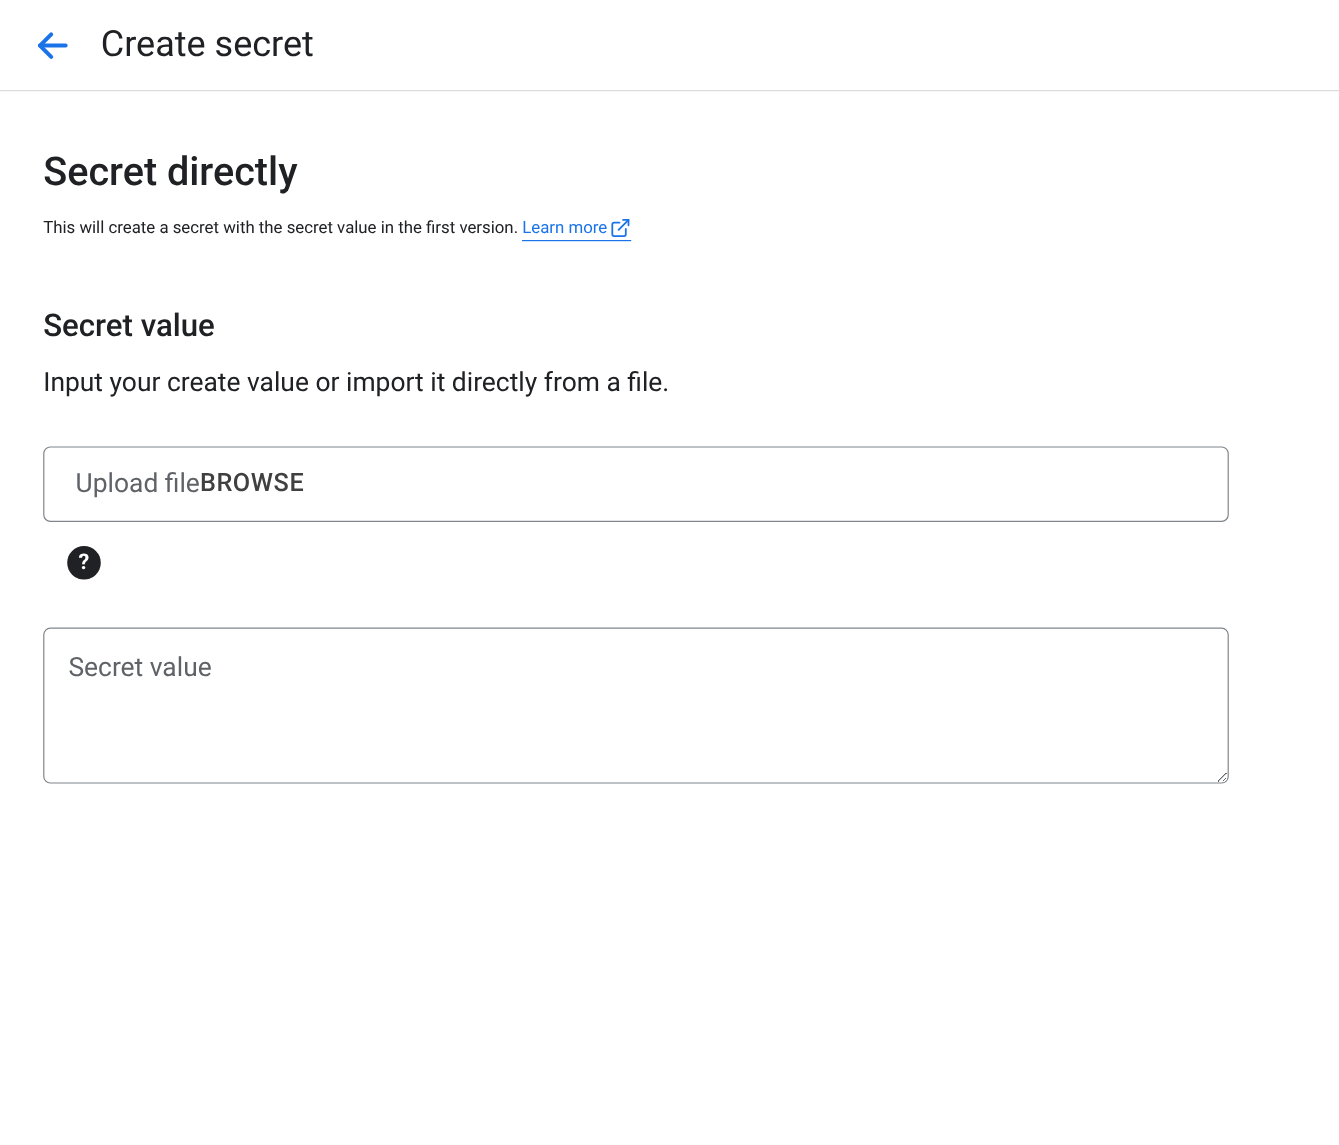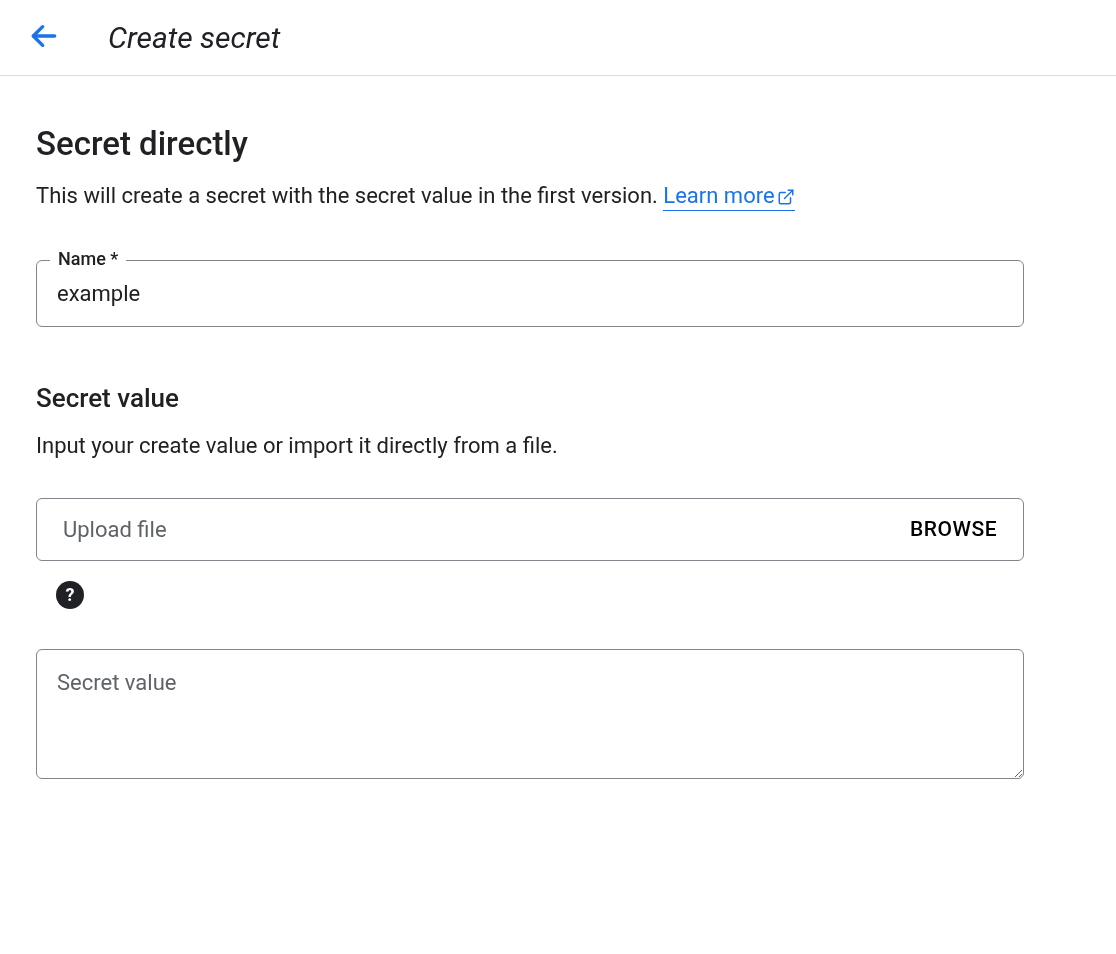--- a/index.html
+++ b/index.html
@@ -8,25 +8,24 @@
       padding: 0;
     }
     body {
       font-family: 'Google Sans', Roboto, Arial, sans-serif;
       background: #ffffff;
       color: #202124;
       width: 1116px;
     }
     .header-bar {
       display: flex;
-      align-items: flex-start;
+      align-items: center;
       padding: 20px 28px;
       border-bottom: 1px solid #dadce0;
-      gap: 48px;
-      font-style: italic;
+      gap: 24px;
     }
     .back-arrow {
       width: 32px;
       height: 32px;
       display: flex;
       align-items: center;
       justify-content: center;
       cursor: pointer;
       color: #1a73e8;
     }
@@ -43,21 +42,21 @@
       padding: 48px 36px;
       max-width: 1060px;
     }
     .section-title {
       font-size: 33px;
       font-weight: 500;
       color: #202124;
       margin-bottom: 18px;
     }
     .description {
-      font-size: 22px;
+      font-size: 14px;
       color: #202124;
       margin-bottom: 48px;
       line-height: 1.4;
     }
     .learn-more {
       color: #1a73e8;
       text-decoration: none;
       border-bottom: 1px solid #1a73e8;
       padding-bottom: 2px;
     }
@@ -105,34 +104,33 @@
       margin-bottom: 20px;
     }
     .subsection-desc {
       font-size: 22px;
       color: #202124;
       margin-bottom: 40px;
     }
     .upload-row {
       display: flex;
       align-items: center;
-      justify-content: space-between;
       border: 1px solid #80868b;
       border-radius: 6px;
       padding: 18px 26px;
       margin-bottom: 20px;
     }
     .upload-placeholder {
       font-size: 22px;
       color: #5f6368;
     }
     .browse-button {
       font-size: 21px;
       font-weight: 500;
-      color: #000000;
+      color: #404040;
       background: none;
       border: none;
       cursor: pointer;
       letter-spacing: 0.5px;
       font-family: inherit;
     }
     .size-info {
       display: flex;
       align-items: center;
       gap: 12px;
@@ -188,24 +186,20 @@
 <div class="content">
   <h2 class="section-title">Secret directly</h2>
   <p class="description">
     <span>This will create a secret with the secret value in the first version. </span><a href="#" class="learn-more"><span>Learn more</span><svg viewBox="0 0 24 24" fill="none" stroke="#1a73e8" stroke-width="2" stroke-linecap="round" stroke-linejoin="round">
           <path d="M18 13v6a2 2 0 0 1-2 2H5a2 2 0 0 1-2-2V8a2 2 0 0 1 2-2h6"></path>
           <polyline points="15 3 21 3 21 9"></polyline>
           <line x1="10" y1="14" x2="21" y2="3"></line>
         </svg></a>
   </p>
 
-  <div class="field-group">
-    <label class="field-label">Name *</label>
-    <input type="text" class="text-input" value="example" style="">
-  </div>
 
   <h3 class="subsection-title">Secret value</h3>
   <p class="subsection-desc">Input your create value or import it directly from a file.</p>
 
   <div class="upload-row">
     <span class="upload-placeholder">Upload file</span>
     <button class="browse-button">BROWSE</button>
   </div>
 
   <div class="size-info">

